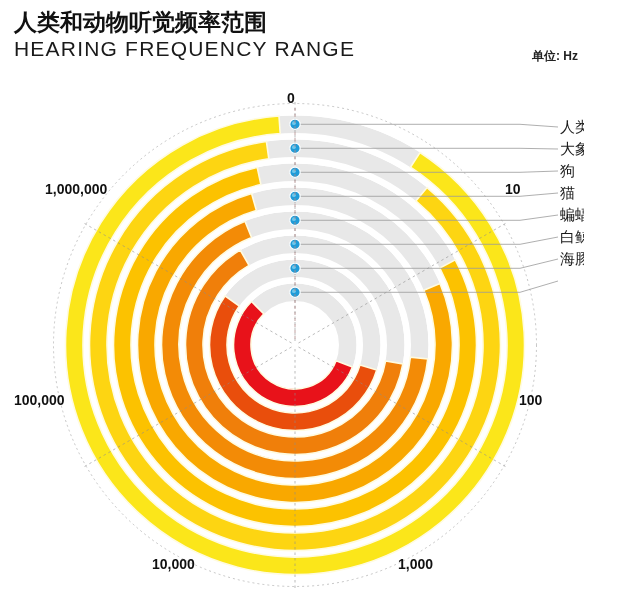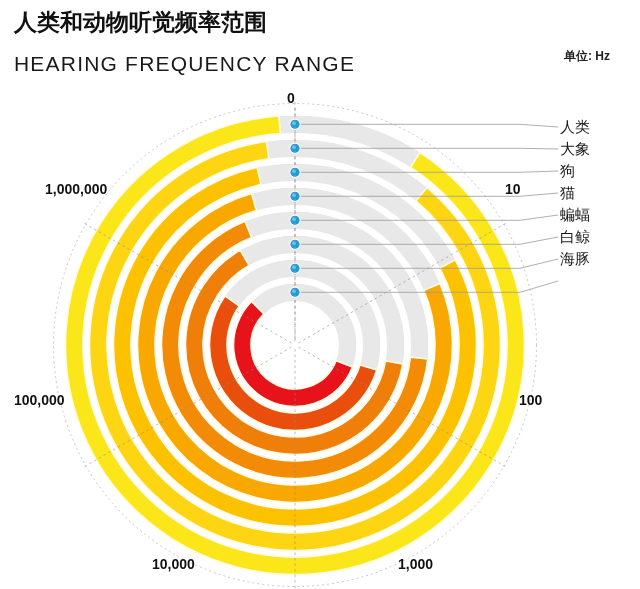--- a/index.html
+++ b/index.html
@@ -7,21 +7,20 @@
     padding: 0;
     background: #ffffff;
   }
   #page {
     position: relative;
     width: 584px;
     height: 589px;
     background: #ffffff;
     overflow: hidden;
     font-family: "Liberation Sans", sans-serif;
-    padding-left: 32px;
   }
   
   #header {
     position: absolute;
     left: 14px;
     top: 8px;
     width: 612px;
   }
   #title-cn {
     font-size: 23px;
@@ -32,21 +31,20 @@
     white-space: nowrap;
   }
   #title-en {
     font-size: 21px;
     font-weight: normal;
     color: #1a1a1a;
     letter-spacing: 1.2px;
     line-height: 26px;
     white-space: nowrap;
     font-stretch: condensed;
-    margin-top: 15px;
   }
   #unit {
     position: absolute;
     right: 6px;
     top: 48px;
     font-size: 12px;
     font-weight: bold;
     color: #222222;
     white-space: nowrap;
   }

